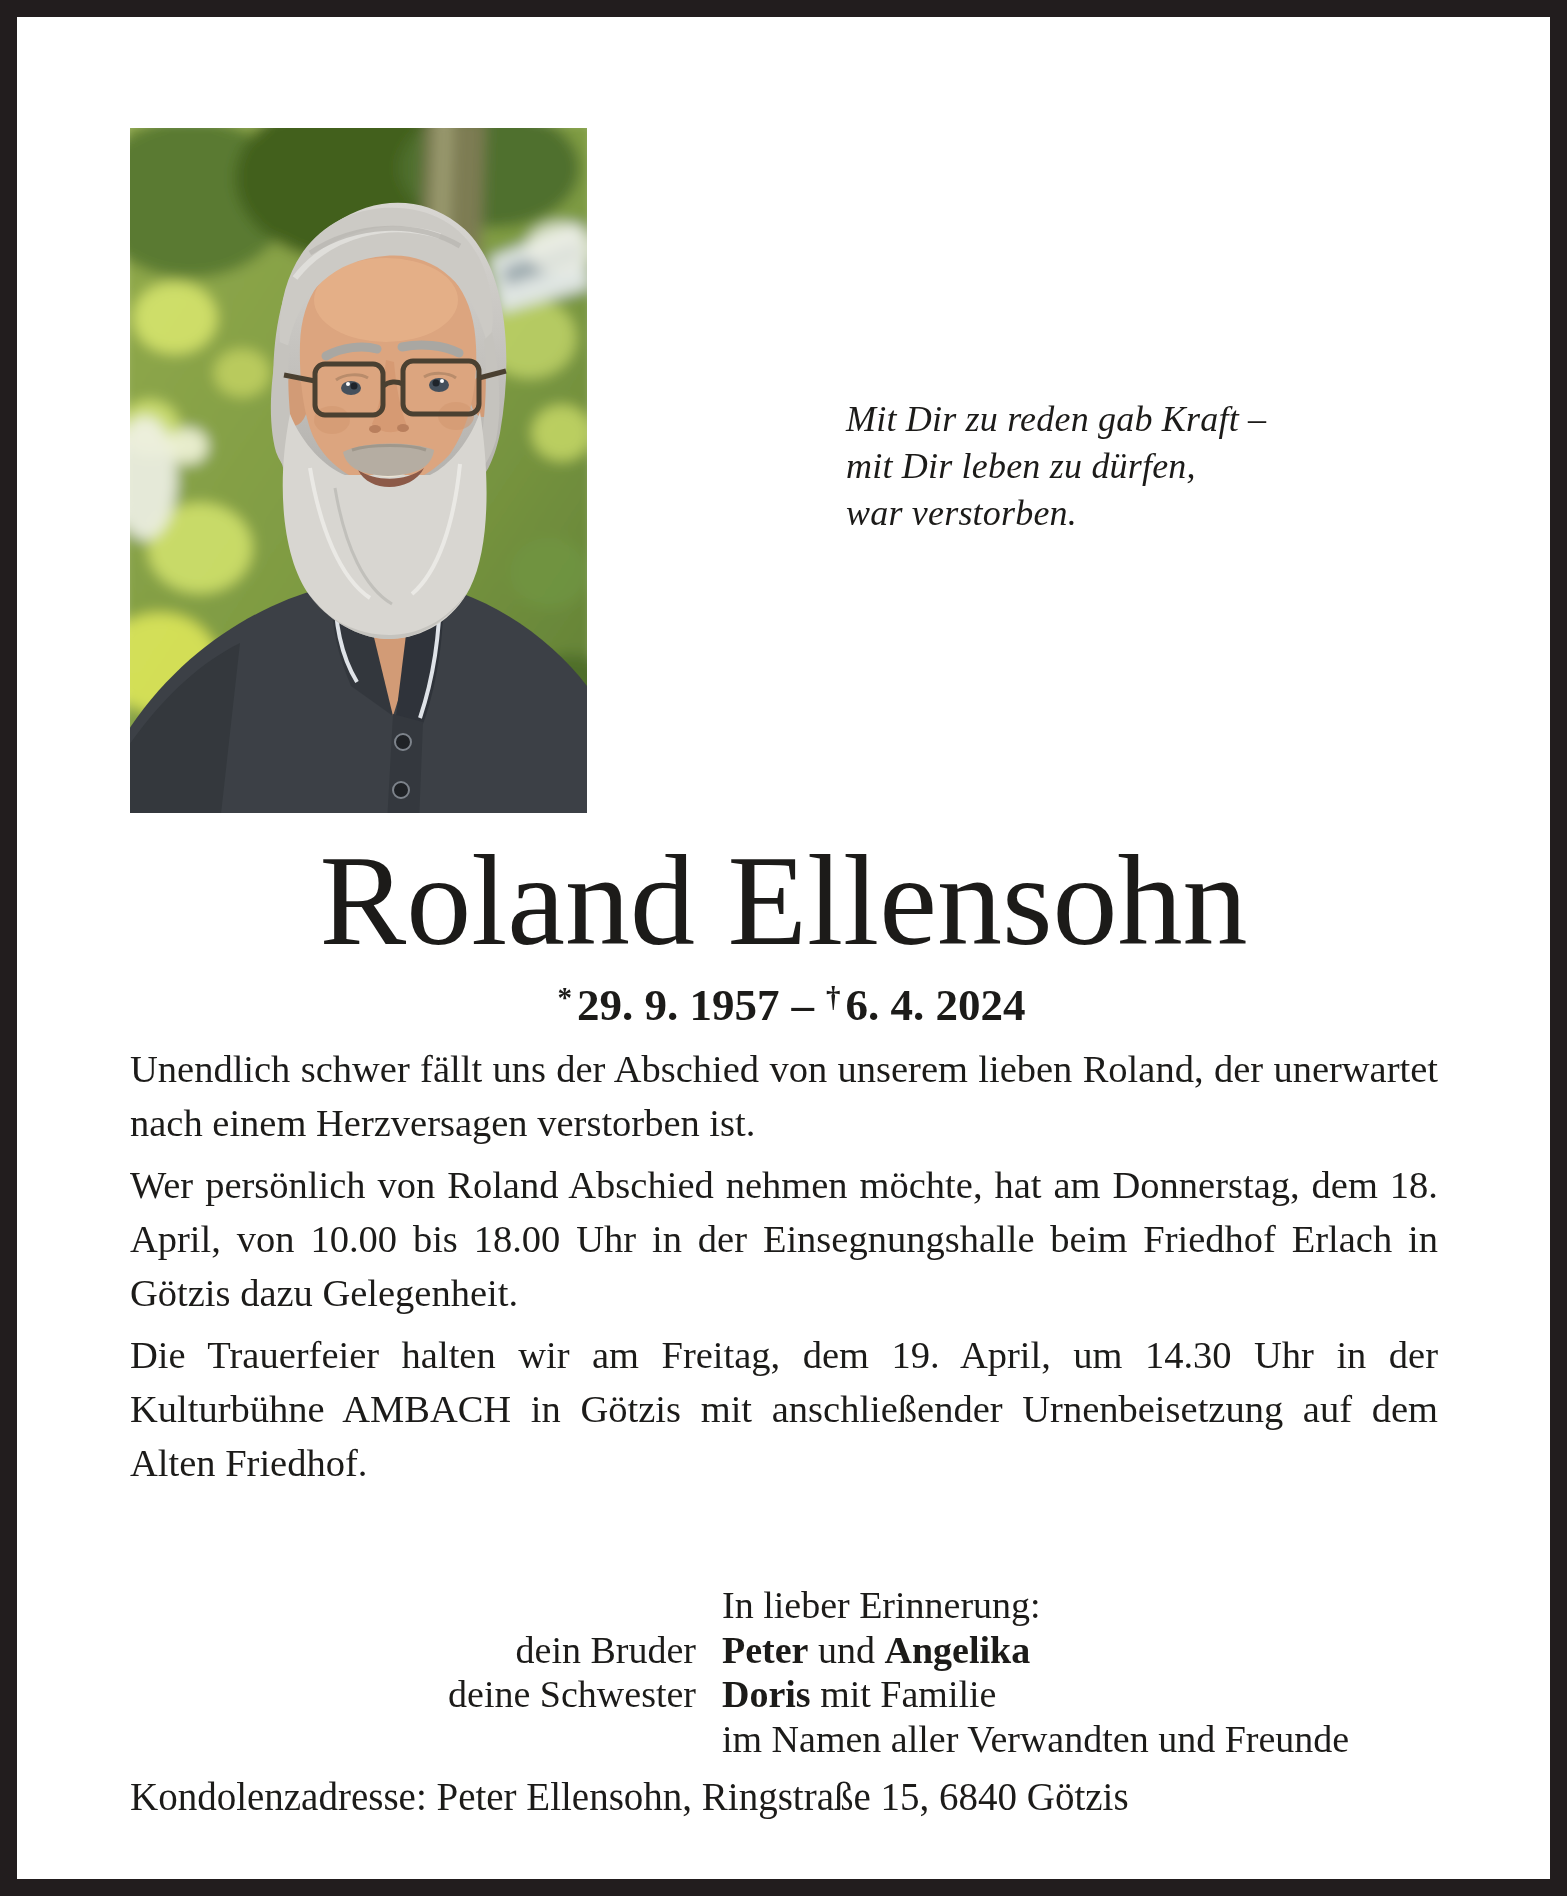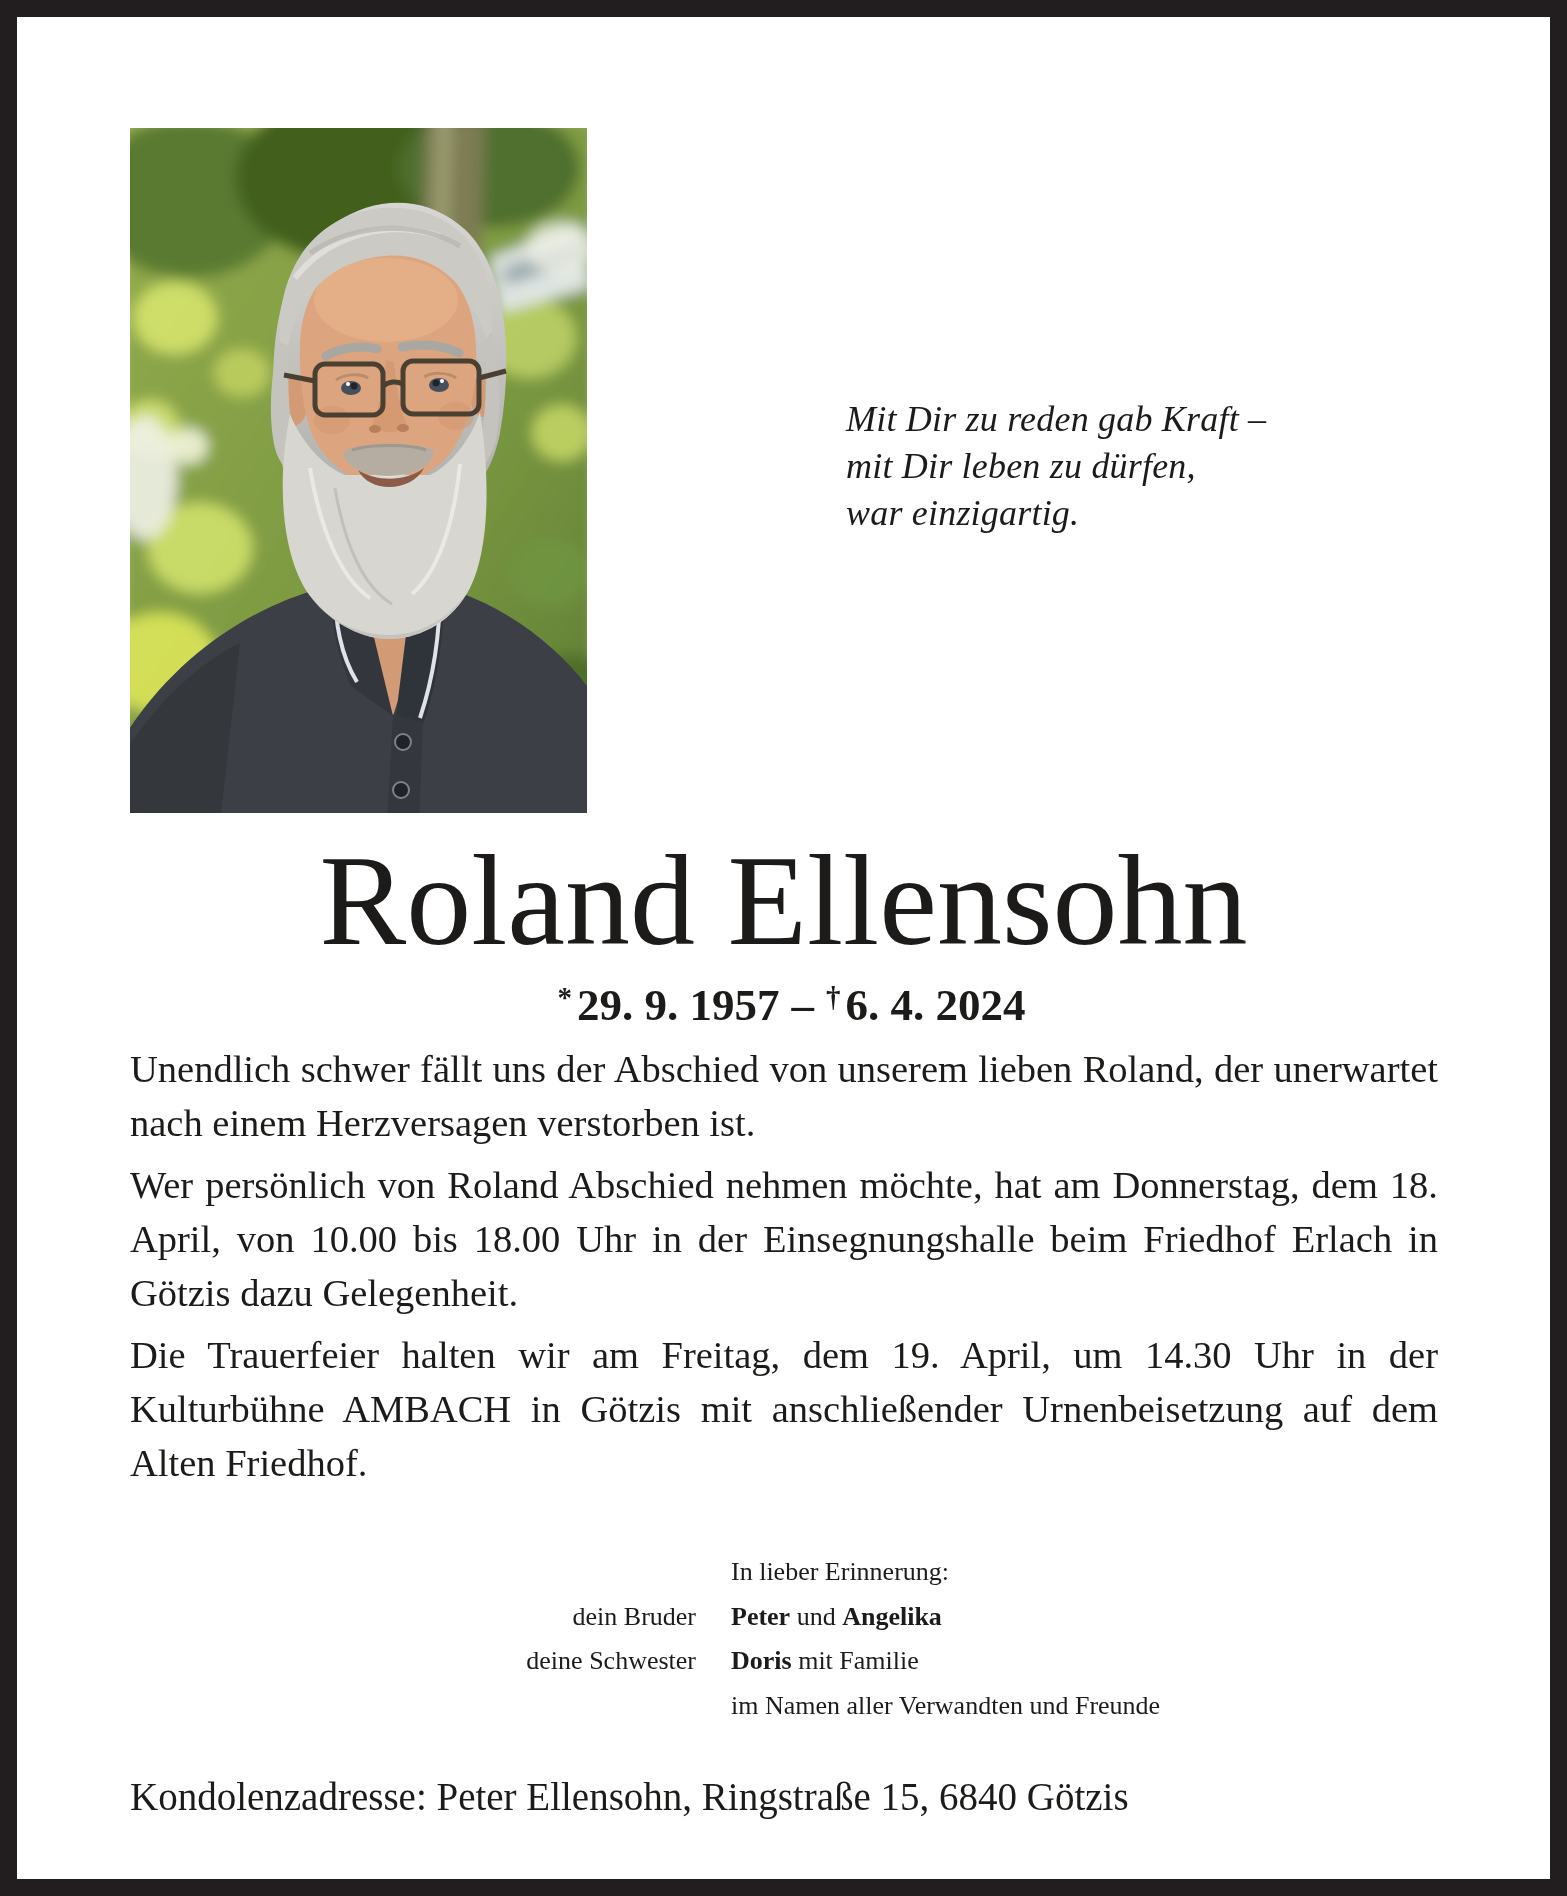--- a/index.html
+++ b/index.html
@@ -51,25 +51,25 @@
     margin:0 0 8px 0;
     font-size:38.5px; line-height:54px;
     text-align:justify;
   }
   .dateline {
     position:absolute; left:130px; top:1484px;
     font-size:39px; line-height:1.2;
   }
   .dateline b { font-weight:700; }
   .memorial {
-    position:absolute; left:130px; top:1550px;
+    position:absolute; left:130px; top:1583px;
     display:grid;
     grid-template-columns:566px auto;
-    column-gap:35px;
-    font-size:26px; line-height:44.5px;
+    column-gap:26px;
+    font-size:38px; line-height:44.5px;
   }
   .memorial .mlabel { text-align:right; white-space:nowrap; }
   .memorial .mval  { text-align:left; white-space:nowrap; }
   .memorial b { font-weight:700; }
   .condolence {
     position:absolute; left:130px; top:1774px;
     font-size:39px; line-height:1.2;text-align:center;
   }
 </style>
 </head>
@@ -184,21 +184,21 @@
       <path d="M 228,342 C 246,354 276,354 294,340 C 282,364 240,366 228,342 Z" fill="#8c5a48"></path>
       <path d="M 233,340 C 249,349 273,349 289,338 C 273,352 247,353 233,340 Z" fill="#ede4d4"></path>
       <path d="M 213,324 C 234,313 282,313 304,322 C 302,338 288,347 258,348 C 228,347 216,338 213,324 Z" fill="#b5ada2"></path>
       <path d="M 222,322 C 240,316 280,316 296,322" fill="none" stroke="#9a9287" stroke-width="3" opacity=".8"></path>
     </svg>
   </div>
 
   <div class="quote">
     <div>Mit Dir zu reden gab Kraft –</div>
     <div>mit Dir leben zu dürfen,</div>
-    <div>war einzigartig.</div>
+    <div>war verstorben.</div>
   </div>
 
   <h1 class="name">Roland Ellensohn</h1>
 
   <div class="dates">
     <span class="sym">*</span><span>29. 9. 1957</span><span class="dash">–</span><span class="sym">†</span><span>6. 4. 2024</span>
   </div>
 
   <div class="bodytext">
     <p>Unendlich schwer fällt uns der Abschied von unserem lieben Roland, der unerwartet nach einem Herzversagen verstorben ist.</p>

